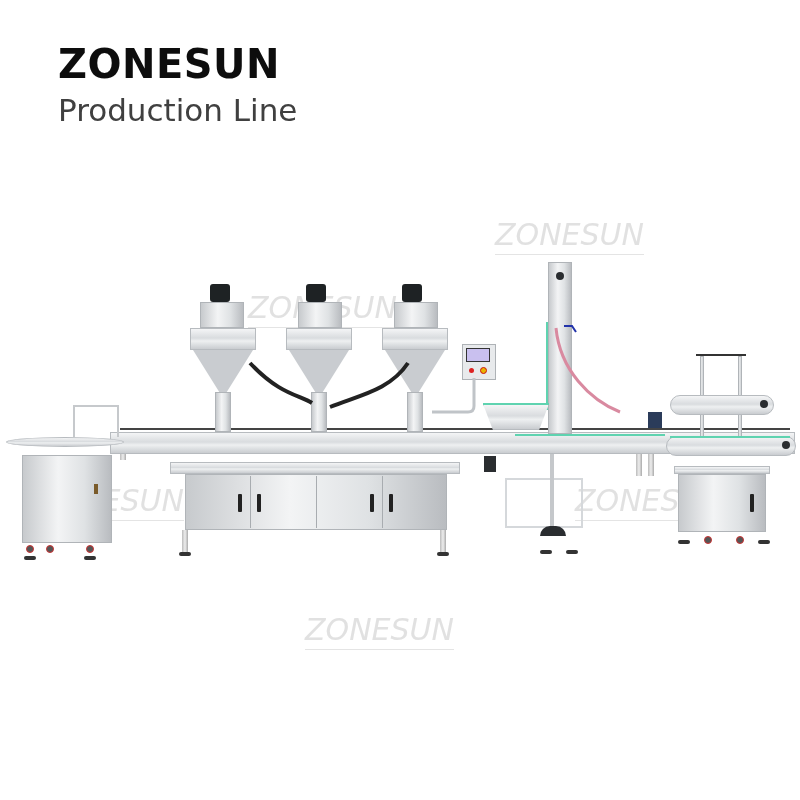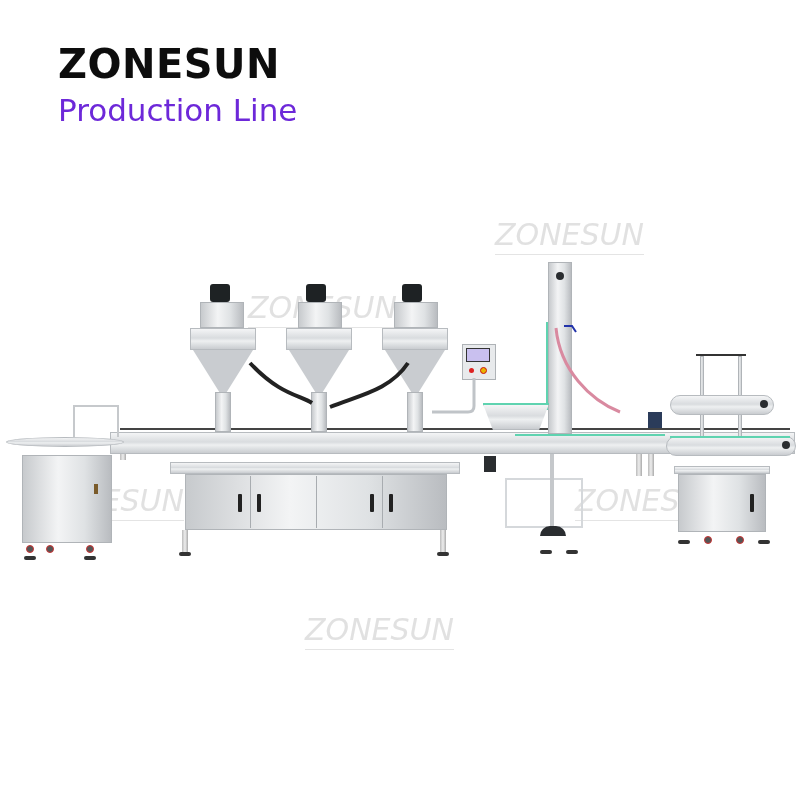--- a/index.html
+++ b/index.html
@@ -1,18 +1,18 @@
 <!DOCTYPE html>
 <html><head>
 <meta charset="utf-8">
 <style>
   html,body{margin:0;padding:0;background:#ffffff;}
   body{width:800px;height:800px;position:relative;overflow:hidden;font-family:"Liberation Sans",sans-serif;}
   .title{position:absolute;left:58px;top:40px;font-family:"DejaVu Sans",sans-serif;font-weight:bold;font-size:40px;letter-spacing:0.5px;color:#0d0d0d;line-height:48px;}
-  .subtitle{position:absolute;left:58px;top:90px;font-family:"DejaVu Sans",sans-serif;font-size:31px;color:#6d28d9;line-height:40px;}
+  .subtitle{position:absolute;left:58px;top:90px;font-family:"DejaVu Sans",sans-serif;font-size:31px;color:#404040;line-height:40px;}
   .wm{position:absolute;font-family:"DejaVu Sans",sans-serif;font-style:italic;font-size:30px;color:rgba(200,200,200,0.55);letter-spacing:0;}
   .wm::after{content:"";position:absolute;left:0;right:0;bottom:-3px;height:1px;background:rgba(210,210,210,0.6);}
   .steel{background:linear-gradient(180deg,#f4f5f6 0%,#d9dcdf 45%,#eef0f1 60%,#c9ccd0 100%);border:1px solid #b7bbbf;box-sizing:border-box;}
   .steel-v{background:linear-gradient(90deg,#c7cacd 0%,#f3f4f5 40%,#dfe2e4 70%,#b9bcc0 100%);border:1px solid #b0b4b8;box-sizing:border-box;}
   .abs{position:absolute;}
   .dark{background:#2a2d30;}
   .leg{position:absolute;width:6px;background:linear-gradient(90deg,#bbb,#eee,#aaa);}
   .foot{position:absolute;width:12px;height:4px;background:#333;border-radius:2px;}
   .wheel{position:absolute;width:8px;height:8px;border-radius:50%;background:#555;border:1px solid #c33;box-sizing:border-box;}
   .handle{position:absolute;width:4px;height:18px;background:#222;border-radius:1px;}

